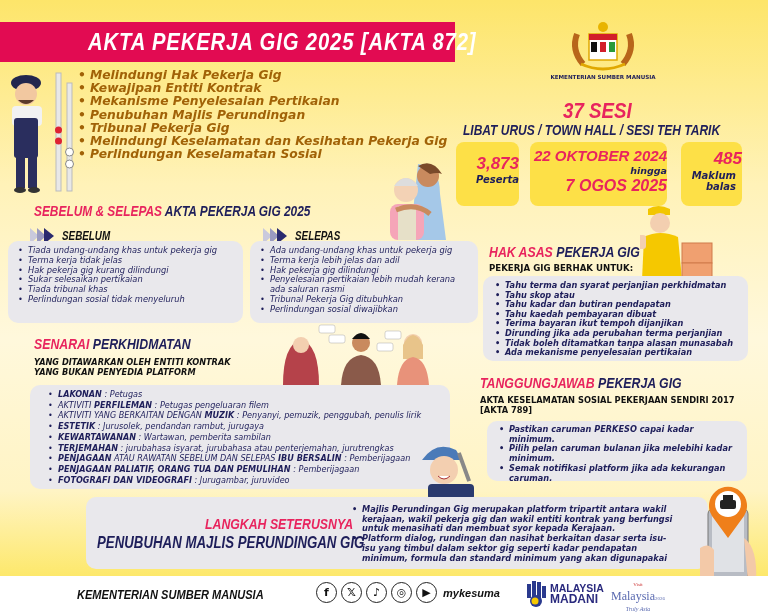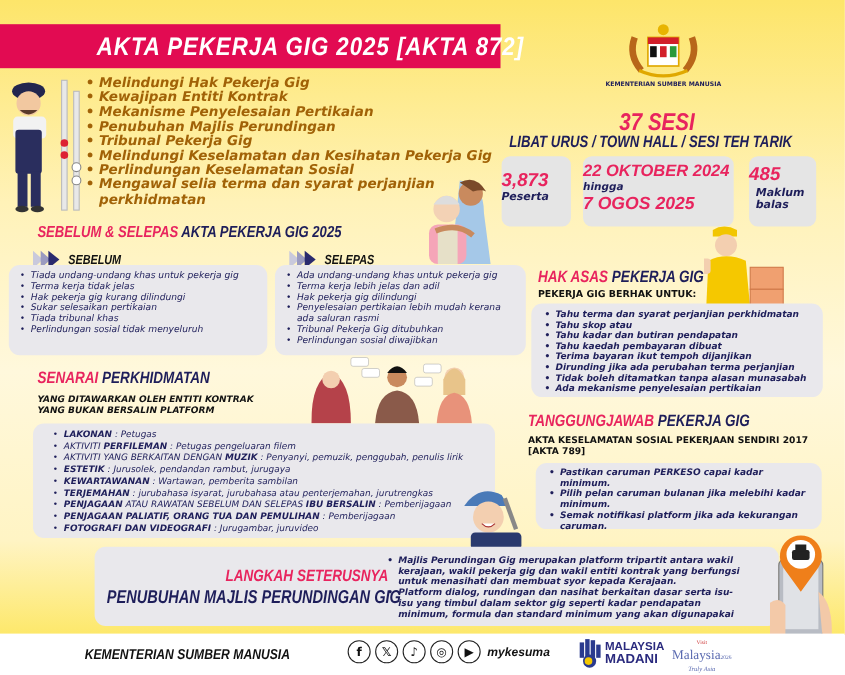--- a/index.html
+++ b/index.html
@@ -25,21 +25,21 @@
   .intro-list li { position: relative; padding-left: 12px; }
   .intro-list li::before { content: "•"; position: absolute; left: 0; }
   .card { background: #e9e8ec; border-radius: 10px; }
   .list-sm { list-style: none; font-style: italic; color: #1e1e5a; }
   .list-sm li { position: relative; padding-left: 10px; }
   .list-sm li::before { content: "•"; position: absolute; left: 0; font-style: normal; }
 
   .logo { left: 567px; top: 20px; width: 72px; height: 52px; }
   .ministry-small { left: 548px; top: 74px; width: 110px; font-size: 5.6px; font-weight: bold; text-align: center; color: #1e1e5a; }
 
-  .stat-box { background: #e5e5e5; border-radius: 8px; text-align: left; }
+  .stat-box { background: #fde047; border-radius: 8px; text-align: right; }
   .stat-num { font-family: "Liberation Sans", sans-serif; font-weight: bold; font-style: italic; color: #e8245e; }
   .stat-lbl { font-weight: bold; font-style: italic; color: #1e1e5a; font-size: 10px; line-height: 11px; }
 
   .chev { display: inline-block; width: 0; height: 0; border-top: 8px solid transparent; border-bottom: 8px solid transparent; }
   .footer { left: 0; top: 576px; width: 768px; height: 38px; background: #fff; }
   .social { width: 21px; height: 21px; border: 1.3px solid #222; border-radius: 50%; display: inline-flex; align-items: center; justify-content: center; font-size: 11px; font-weight: bold; color: #111; margin-right: 4px; }
 </style>
 </head>
 <body>
 
@@ -68,21 +68,20 @@
 </div>
 
 <ul class="abs intro-list">
   <li>Melindungi Hak Pekerja Gig</li>
   <li>Kewajipan Entiti Kontrak</li>
   <li>Mekanisme Penyelesaian Pertikaian</li>
   <li>Penubuhan Majlis Perundingan</li>
   <li>Tribunal Pekerja Gig</li>
   <li>Melindungi Keselamatan dan Kesihatan Pekerja Gig</li>
   <li>Perlindungan Keselamatan Sosial</li>
-  <li style="width:340px;">Mengawal selia terma dan syarat perjanjian perkhidmatan</li>
 </ul>
 
 <div class="abs logo">
   <svg width="72" height="52" viewBox="0 0 72 52">
     <circle cx="36" cy="7" r="5" fill="#e8b400"></circle>
     <path d="M10 14 q-6 16 6 30" stroke="#b8661a" stroke-width="6" fill="none"></path>
     <path d="M62 14 q6 16 -6 30" stroke="#b8661a" stroke-width="6" fill="none"></path>
     <rect x="22" y="14" width="28" height="26" fill="#fff" stroke="#e0a800" stroke-width="1.5"></rect>
     <rect x="22" y="14" width="28" height="6" fill="#d21f2a"></rect>
     <rect x="24" y="22" width="6" height="10" fill="#111"></rect>
@@ -194,21 +193,21 @@
     <li>Ada mekanisme penyelesaian pertikaian</li>
   </ul>
 </div>
 
 <div class="abs condensed" style="left:34px;top:335px;font-size:15px;transform:scaleX(0.82);">
   <span class="pink">SENARAI</span>
   <span class="navy">PERKHIDMATAN</span>
 </div>
 <div class="abs" style="left:34px;top:358px;font-size:8.2px;line-height:9.5px;font-weight:bold;font-style:italic;color:#111;">
   <div>YANG DITAWARKAN OLEH ENTITI KONTRAK</div>
-  <div>YANG BUKAN BERSALIN PLATFORM</div>
+  <div>YANG BUKAN PENYEDIA PLATFORM</div>
 </div>
 
 <div class="abs" style="left:283px;top:323px;width:156px;height:62px;">
   <svg width="156" height="62" viewBox="0 0 156 62">
     <rect x="36" y="2" width="16" height="8" rx="2" fill="#fff" stroke="#aaa" stroke-width="0.5"></rect>
     <rect x="46" y="12" width="16" height="8" rx="2" fill="#fff" stroke="#aaa" stroke-width="0.5"></rect>
     <rect x="102" y="8" width="16" height="8" rx="2" fill="#fff" stroke="#aaa" stroke-width="0.5"></rect>
     <rect x="94" y="20" width="16" height="8" rx="2" fill="#fff" stroke="#aaa" stroke-width="0.5"></rect>
     <path d="M0 62 q0 -40 18 -46 q18 6 18 46z" fill="#b5424a"></path>
     <circle cx="18" cy="22" r="8" fill="#f3cfb0"></circle>

